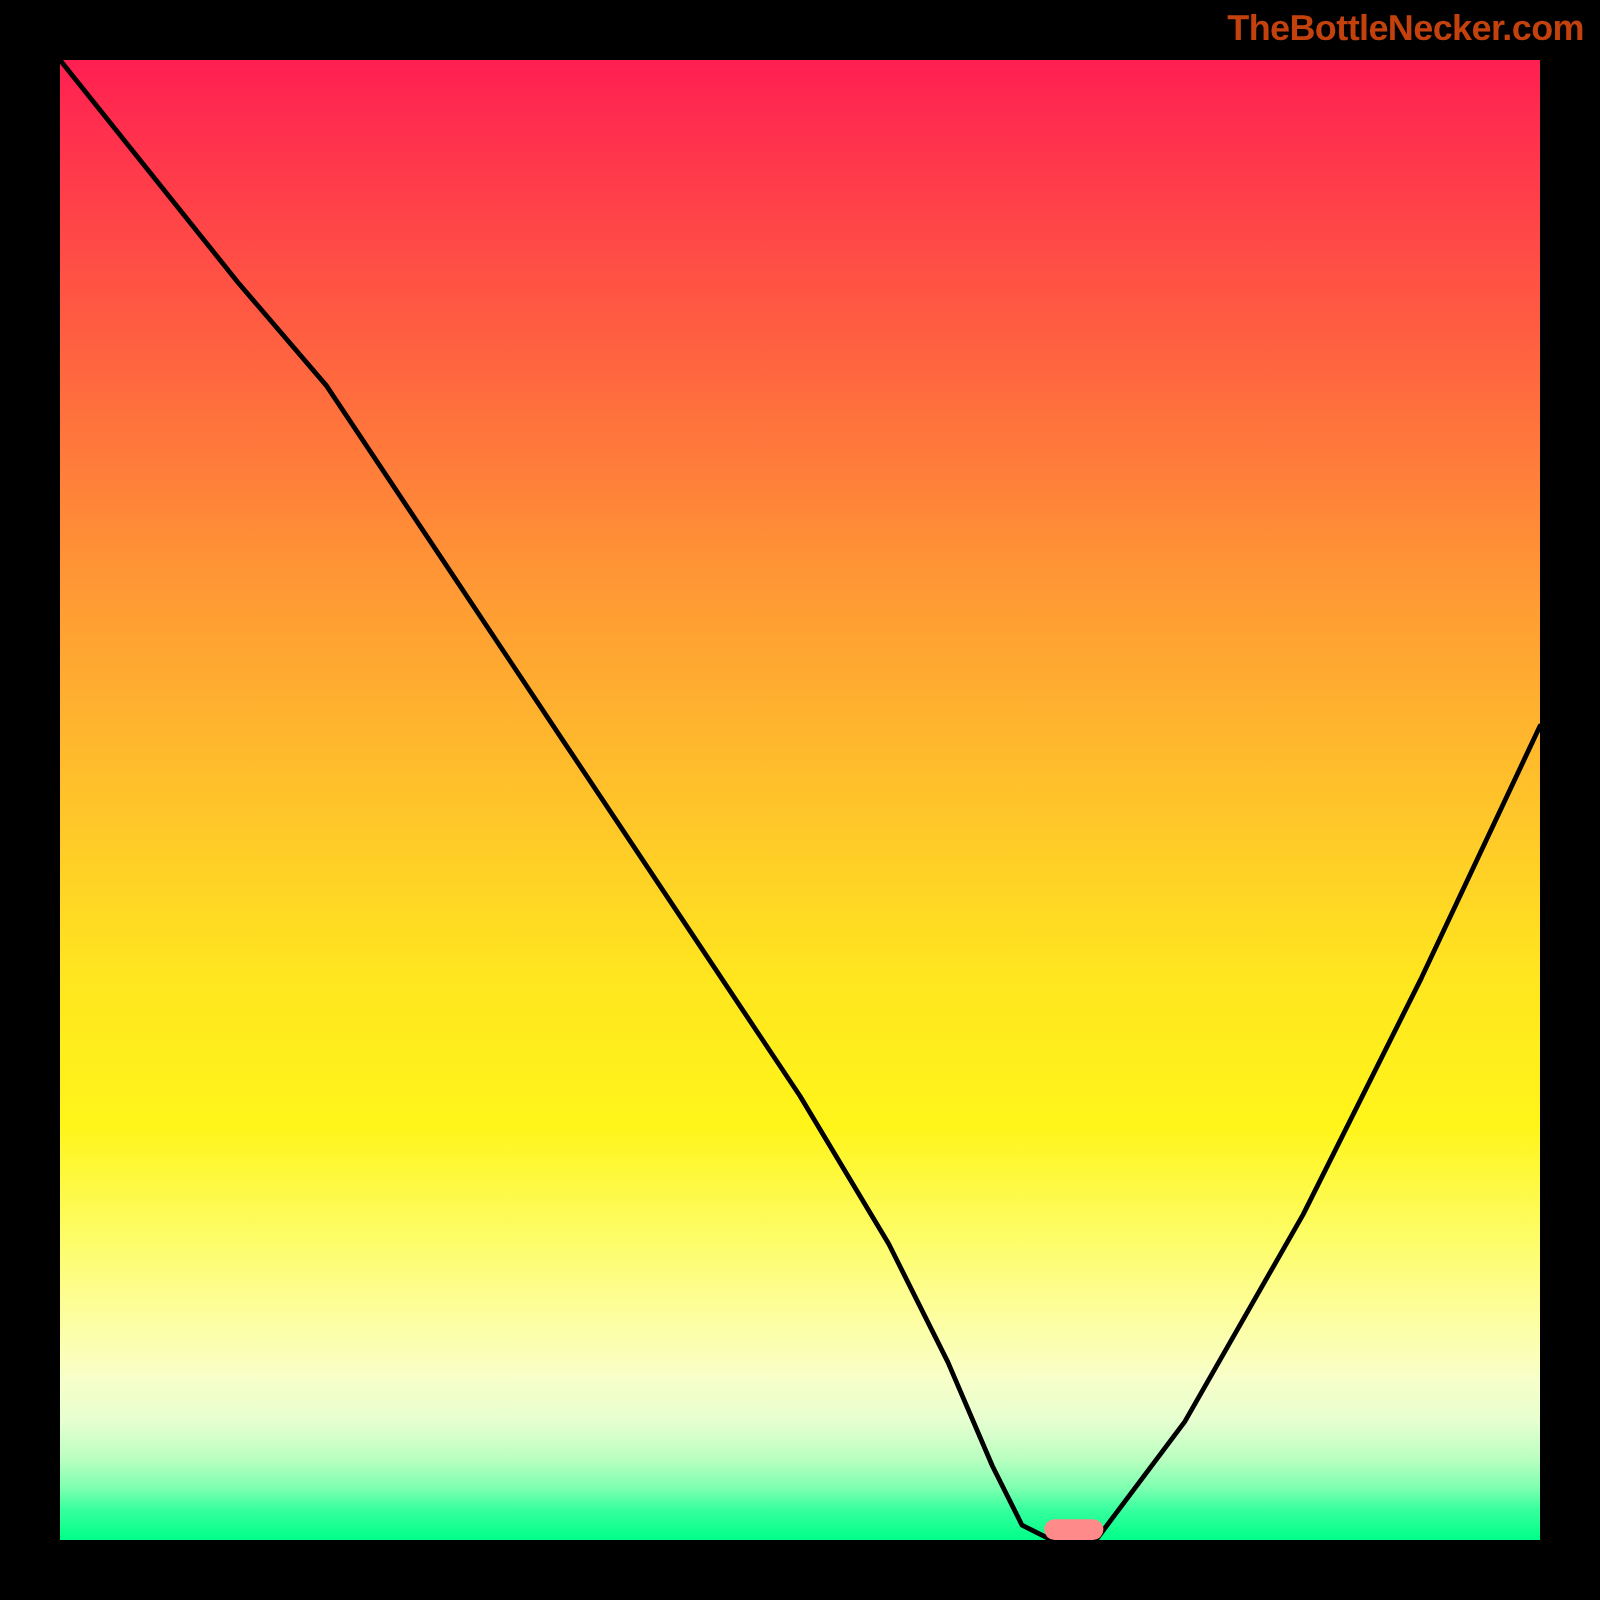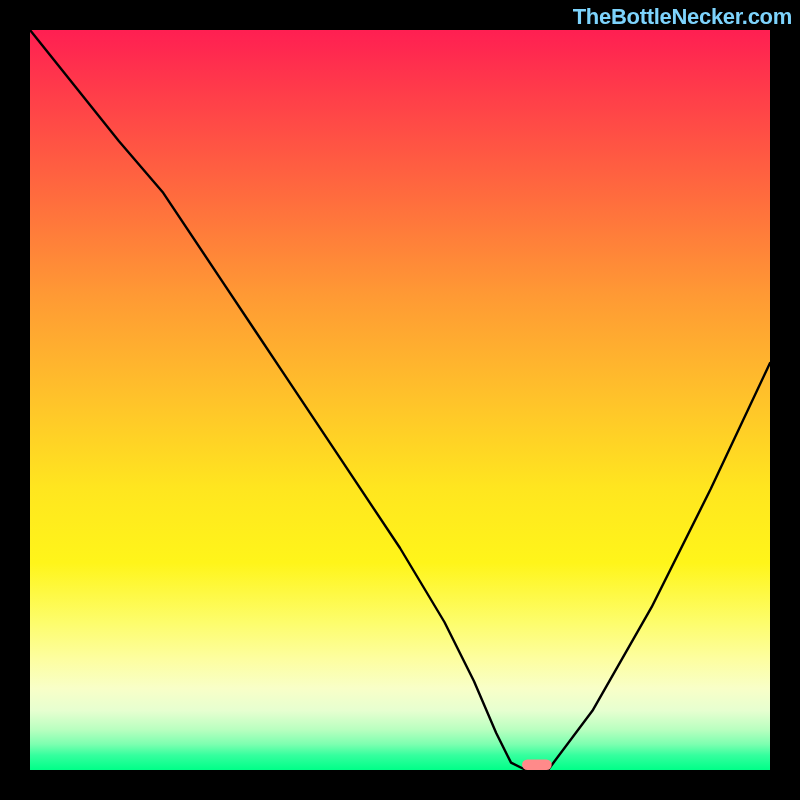--- a/index.html
+++ b/index.html
@@ -14,23 +14,23 @@
   .frame {
     position: relative;
     width: 800px;
     height: 800px;
     background: #000;
   }
   .attribution {
     position: absolute;
     top: 4px;
     right: 8px;
-    font-size: 22px;
+    font-size: 18px;
     font-weight: 600;
-    color: #7dd3fc;
+    color: #c2410c;
     letter-spacing: -0.3px;
   }
   .plot {
     position: absolute;
     left: 30px;
     top: 30px;
     width: 740px;
     height: 740px;
     
     background:

